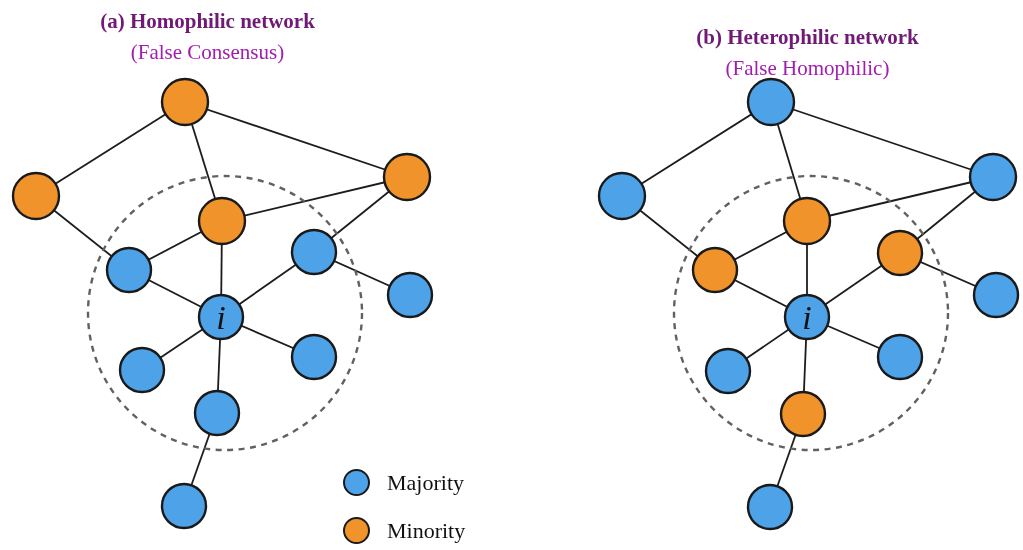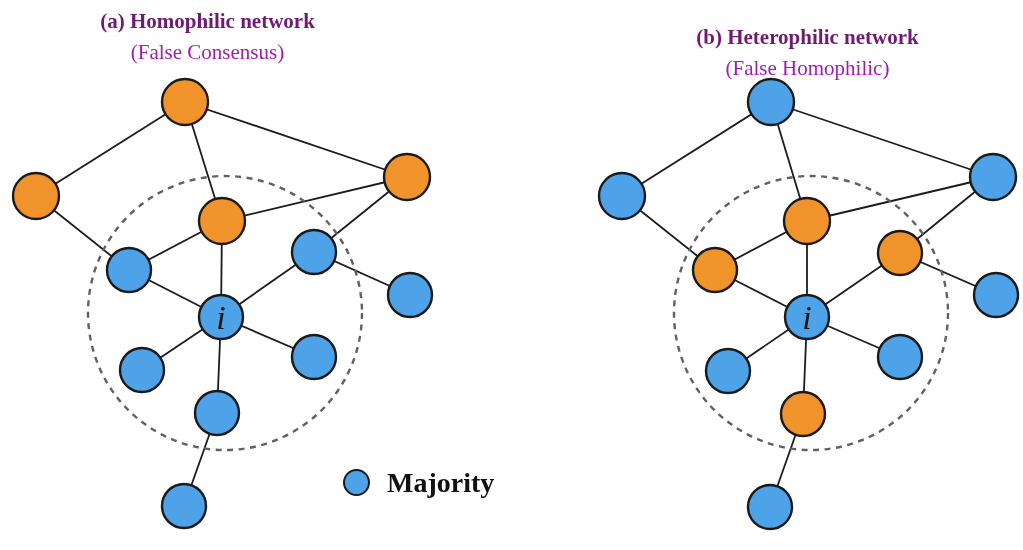--- a/index.html
+++ b/index.html
@@ -63,22 +63,22 @@
   .legend-swatch {
     width: 27px;
     height: 27px;
     border-radius: 50%;
     border: 2.5px solid #1a1a1a;
     box-sizing: border-box;
     flex: 0 0 auto;
   }
   .legend-label {
     font-family: "Liberation Serif", serif;
-    font-weight: 700;
-    font-size: 28px;
+    font-weight: 400;
+    font-size: 22px;
     color: #111111;
     line-height: 31px;
     white-space: nowrap;
   }
 </style>
 </head>
 <body>
 
 <div class="stage">
 
@@ -155,15 +155,19 @@
         <circle cx="803" cy="414" r="22" fill="#F0932B" stroke="#1A1A1A" stroke-width="2.4"></circle>
         <circle cx="770" cy="507" r="22" fill="#4DA2E8" stroke="#1A1A1A" stroke-width="2.4"></circle>
       </g>
     </svg>
 
   <div class="legend">
     <div class="legend-row">
       <span class="legend-swatch" id="swatch-majority" style="background: rgb(77, 162, 232);"></span>
       <span class="legend-label">Majority</span>
     </div>
+    <div class="legend-row">
+      <span class="legend-swatch" id="swatch-minority" style="background: rgb(240, 147, 43);"></span>
+      <span class="legend-label">Minority</span>
+    </div>
   </div>
 
 </div>
 
 </body></html>

